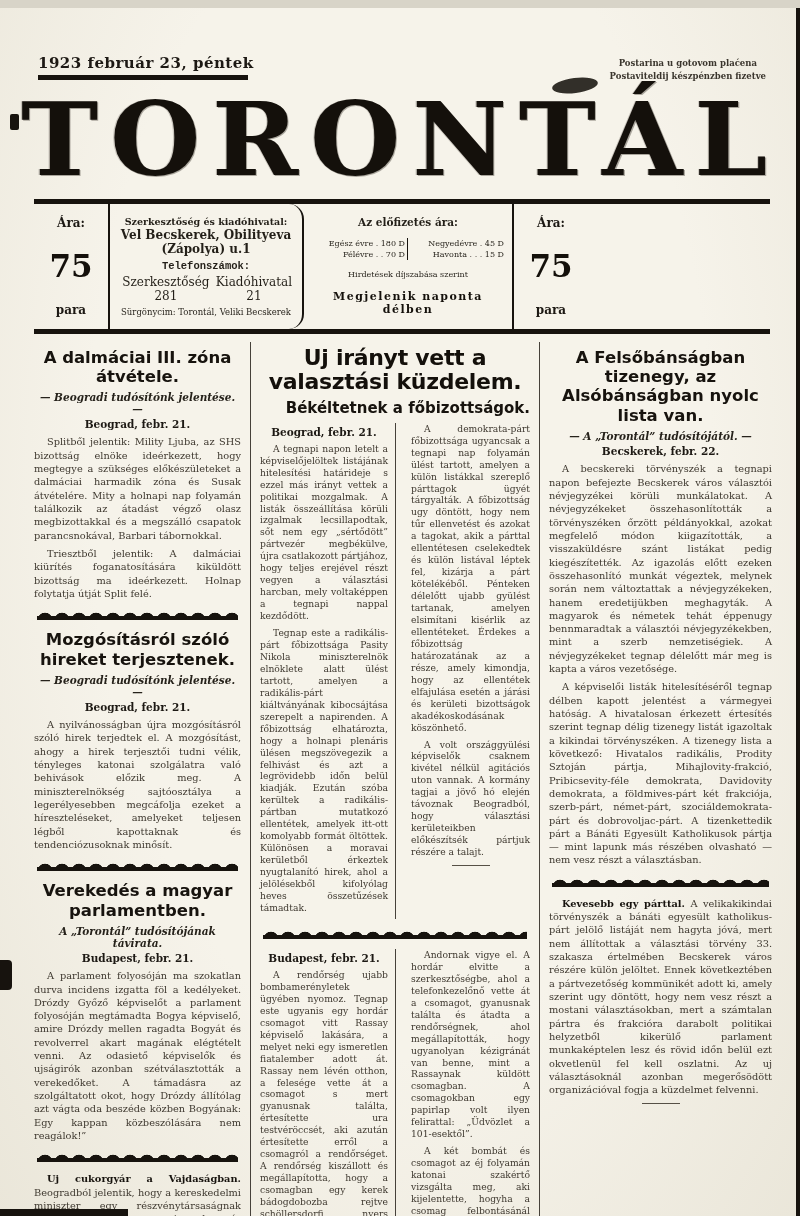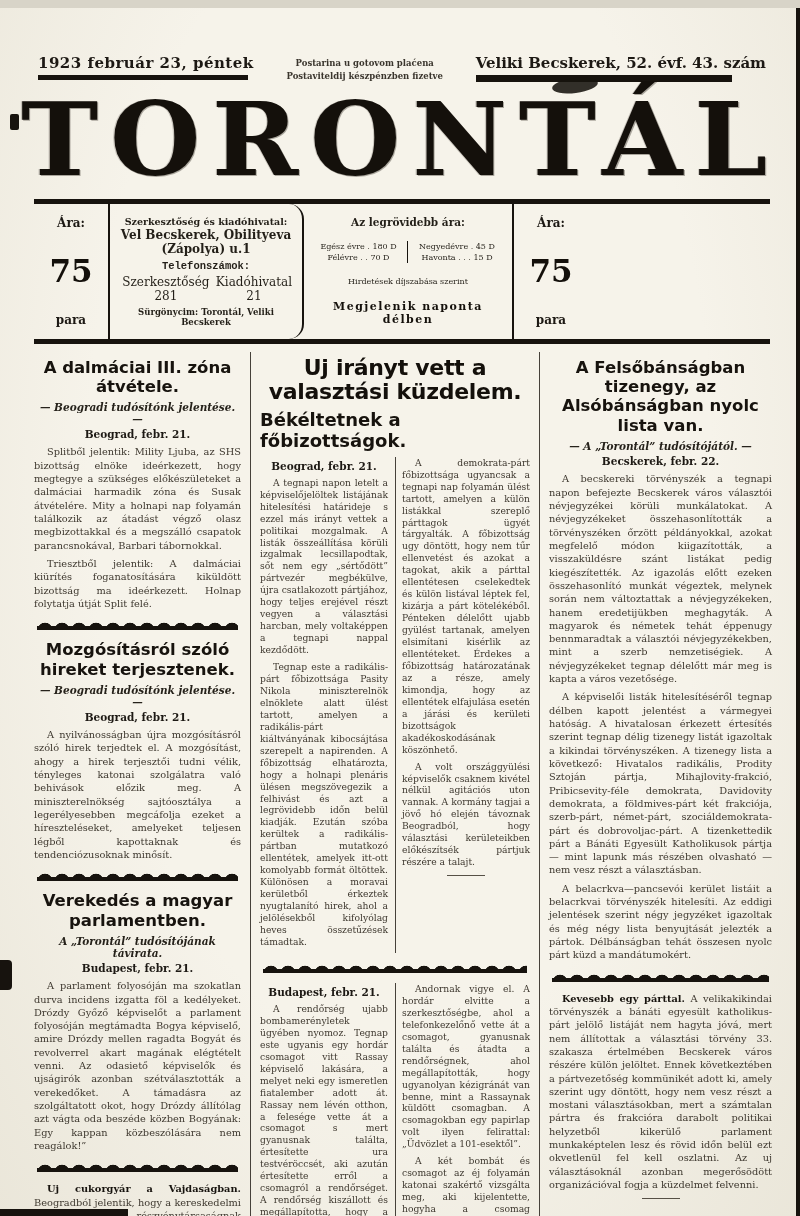--- a/index.html
+++ b/index.html
@@ -24,29 +24,29 @@
   .cell:last-child{border-right:none;}
   .cell.price{width:62px;text-align:center;display:flex;flex-direction:column;justify-content:space-between;}
   .p-label{font-size:12px;font-weight:bold;color:#1d1914;}
   .p-value{font-size:31px;font-weight:bold;line-height:1;color:#14100b;}
   .p-unit{font-size:12px;font-weight:bold;color:#1d1914;}
   .cell.office{width:180px;text-align:center;color:#231f18;border-radius:15px;}
   .office-l1{font-size:9.5px;font-weight:bold;}
   .office-l2{font-size:12px;font-weight:bold;margin-top:1px;}
   .office-l3{font-size:10.5px;font-weight:bold;margin-top:4px;font-family:Liberation Mono, monospace;}
   .office-l4{display:flex;justify-content:space-between;font-size:12px;margin-top:3px;padding:0 2px;}
-  .office-l5{font-size:8.5px;font-weight:bold;margin-top:4px;}
+  .office-l5{font-size:8.5px;font-weight:normal;margin-top:4px;}
   .cell.mid{flex:1;text-align:center;display:flex;flex-direction:column;justify-content:space-between;padding:8px 4px;}
   .paper-type{font-size:13.5px;font-weight:bold;letter-spacing:1px;color:#14100b;}
   .editor-label{font-size:10px;color:#2a261f;}
   .editor-name{font-size:12.5px;font-weight:bold;letter-spacing:2px;color:#14100b;}
   .cell.subs{width:196px;text-align:center;color:#231f18;display:flex;flex-direction:column;justify-content:space-between;}
   .subs-title{font-size:10.5px;font-weight:bold;}
   .subgrid{display:flex;flex-wrap:wrap;font-size:8px;margin-top:2px;}
-  .subgrid > div{width:50%;box-sizing:border-box;padding:1px 2px;text-align:center;}
+  .subgrid > div{width:50%;box-sizing:border-box;padding:1px 2px;text-align:right;}
   .subgrid > div:nth-child(odd){border-right:1px solid #17130e;}
   .ads-note{font-size:8px;margin-top:2px;}
   .pub-note{font-size:11px;font-weight:bold;letter-spacing:1.5px;margin-top:3px;color:#14100b;}
   
   .content{display:flex;align-items:stretch;padding:8px 28px 0 34px;height:920px;overflow:hidden;}
   .col{box-sizing:border-box;}
   .c1{width:216px;padding-right:9px;}
   .c2{width:290px;border-left:1px solid #46413a;border-right:1px solid #46413a;padding:0 9px;}
   .c3{flex:1;padding-left:9px;}
   .a-title{font-family:"DejaVu Sans",sans-serif;font-weight:bold;font-size:16.5px;line-height:1.18;
@@ -57,28 +57,28 @@
   .para .lead{color:#17130e;}
   .c2 .para.s{font-size:9.2px;line-height:1.3;}
   .scallop{height:11px;margin:9px 3px 10px;
     background-image:radial-gradient(circle at 8px 11px, #17130e 7px, rgba(0,0,0,0) 7.6px),
                      linear-gradient(#17130e,#17130e);
     background-size:17px 11px,100% 4px;background-position:0 0,0 100%;
     background-repeat:repeat-x,no-repeat;}
   .endrule{width:38px;border-top:1.5px solid #565046;margin:7px auto 8px;}
   .lead-title{font-family:"DejaVu Sans",sans-serif;font-weight:bold;font-size:22px;line-height:1.12;
     text-align:center;color:#14100b;margin:4px 0 4px;letter-spacing:-.3px;}
-  .lead-sub{font-family:"DejaVu Sans",sans-serif;font-weight:bold;font-size:18px;text-align:left;
+  .lead-sub{font-family:"DejaVu Sans",sans-serif;font-weight:bold;font-size:15px;text-align:right;
     color:#17130e;margin:2px 0 6px;}
   .bomba-title{font-family:"DejaVu Sans",sans-serif;font-weight:bold;font-size:18.5px;text-align:center;
     color:#14100b;margin:2px 0 6px;letter-spacing:-.2px;}
   .twocol{display:flex;align-items:stretch;}
   .sc{width:50%;box-sizing:border-box;}
   .sc:first-child{padding-right:7px;}
-  .sc + .sc{border-left:1px solid #46413a;padding-left:6px;}
+  .sc + .sc{border-left:1px solid #46413a;padding-left:15px;}
   
   .artifact{position:absolute;background:#17130e;}
   .edge-right{top:0;right:0;width:4px;height:100%;}
   .edge-bottom{left:0;bottom:0;width:100%;height:8px;}
   .edge-bottom-left{left:0;bottom:0;width:128px;height:15px;}
   .tick1{left:10px;top:106px;width:9px;height:16px;border-radius:2px;}
   .tick2{left:0;top:952px;width:12px;height:30px;border-radius:0 4px 4px 0;}
   .smudge1{left:552px;top:70px;width:46px;height:15px;border-radius:50%;opacity:.88;transform:rotate(-7deg);}
 </style>
 </head>
@@ -88,24 +88,20 @@
 
   <div class="topline">
     <div>
       <div class="top-date">1923 február 23, péntek</div>
       <div class="hbar" style="width:210px;"></div>
     </div>
     <div class="top-center">
       <div>Postarina u gotovom plaćena</div>
       <div>Postaviteldij készpénzben fizetve</div>
     </div>
-    <div>
-      <div class="top-issue">Veliki Becskerek, 52. évf. 43. szám</div>
-      <div class="hbar tall" style="width:256px;"></div>
-    </div>
   </div>
 
   <div class="masthead">TORONTÁL</div>
 
   <div class="infobar">
     <div class="cell price">
       <div class="p-label">Ára:</div>
       <div class="p-value">75</div>
       <div class="p-unit">para</div>
     </div>
@@ -113,21 +109,21 @@
       <div class="office-l1">Szerkesztőség és kiadóhivatal:</div>
       <div class="office-l2">Vel Becskerek, Obilityeva (Zápolya) u.1</div>
       <div class="office-l3">Telefonszámok:</div>
       <div class="office-l4">
         <span>Szerkesztőség 281</span>
         <span>Kiadóhivatal 21</span>
       </div>
       <div class="office-l5">Sürgönycim: Torontál, Veliki Becskerek</div>
     </div>
     <div class="cell subs">
-      <div class="subs-title">Az legrövidebb ára:</div>
+      <div class="subs-title">Az előfizetés ára:</div>
       <div class="subgrid">
         <div>Egész évre . 180 D</div>
         <div>Negyedévre . 45 D</div>
         <div>Félévre . . 70 D</div>
         <div>Havonta . . . 15 D</div>
       </div>
       <div class="ads-note">Hirdetések díjszabása szerint</div>
       <div class="pub-note">Megjelenik naponta délben</div>
     </div>
     <div class="cell price">
@@ -197,21 +193,20 @@
         </div>
       </div>
     </div>
 
     <div class="col c3">
       <h2 class="a-title">A Felsőbánságban tizenegy, az Alsóbánságban nyolc lista van.</h2>
       <div class="byline">— A „Torontál” tudósítójától. —</div>
       <div class="dateline">Becskerek, febr. 22.</div>
       <p class="para">A becskereki törvényszék a tegnapi napon befejezte Becskerek város választói névjegyzékei körüli munkálatokat. A névjegyzékeket összehasonlították a törvényszéken őrzött példányokkal, azokat megfelelő módon kiigazították, a visszaküldésre szánt listákat pedig kiegészítették. Az igazolás előtt ezeken összehasonlító munkát végeztek, melynek során nem változtattak a névjegyzékeken, hanem eredetijükben meghagyták. A magyarok és németek tehát éppenugy bennmaradtak a választói névjegyzékekben, mint a szerb nemzetiségiek. A névjegyzékeket tegnap délelőtt már meg is kapta a város vezetősége.</p>
       <p class="para">A képviselői listák hitelesítéséről tegnap délben kapott jelentést a vármegyei hatóság. A hivatalosan érkezett értesítés szerint tegnap délig tizenegy listát igazoltak a kikindai törvényszéken. A tizenegy lista a következő: Hivatalos radikális, Prodity Sztoján pártja, Mihajlovity-frakció, Pribicsevity-féle demokrata, Davidovity demokrata, a földmives-párt két frakciója, szerb-párt, német-párt, szociáldemokrata-párt és dobrovoljac-párt. A tizenkettedik párt a Bánáti Egyesült Katholikusok pártja — mint lapunk más részében olvasható — nem vesz részt a választásban.</p>
-      <p class="para">A belacrkva—pancsevói kerület listáit a belacrkvai törvényszék hitelesíti. Az eddigi jelentések szerint négy jegyzéket igazoltak és még négy lista benyujtását jelezték a pártok. Délbánságban tehát összesen nyolc párt küzd a mandátumokért.</p>
       <div class="scallop"></div>
       <p class="para">
         <b class="lead">Kevesebb egy párttal.</b>
         <span>A velikakikindai törvényszék a bánáti egyesült katholikus-párt jelölő listáját nem hagyta jóvá, mert nem állítottak a választási törvény 33. szakasza értelmében Becskerek város részére külön jelöltet. Ennek következtében a pártvezetőség kommünikét adott ki, amely szerint ugy döntött, hogy nem vesz részt a mostani választásokban, mert a számtalan pártra és frakcióra darabolt politikai helyzetből kikerülő parlament munkaképtelen lesz és rövid időn belül ezt okvetlenül fel kell oszlatni. Az uj választásoknál azonban megerősödött organizációval fogja a küzdelmet felvenni.</span>
       </p>
       <div class="endrule"></div>
     </div>
 
   </div>
 

